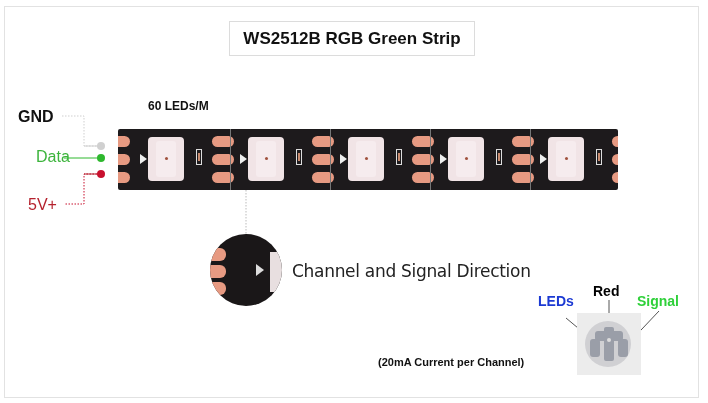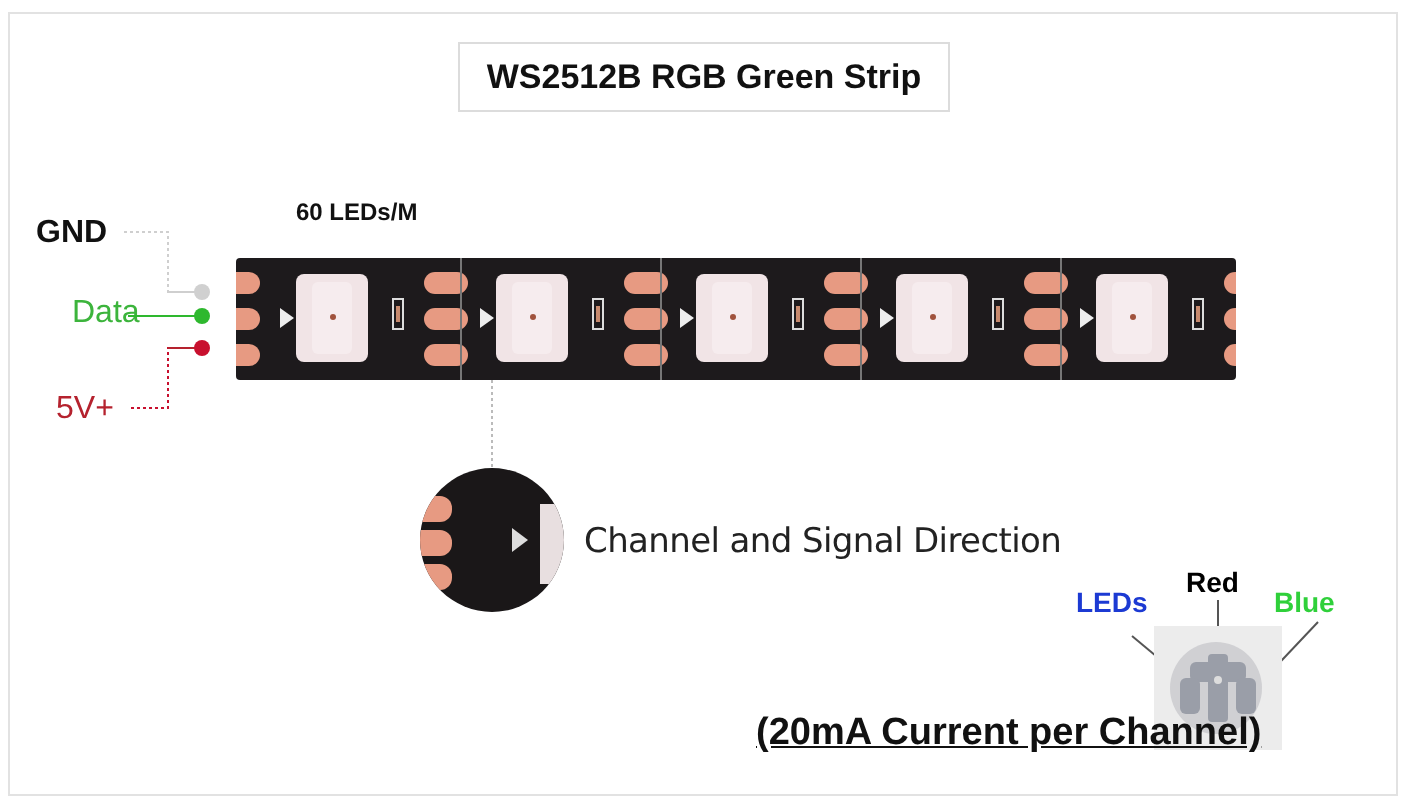--- a/index.html
+++ b/index.html
@@ -16,21 +16,21 @@
   .pad{position:absolute;width:22px;height:11px;border-radius:6px;background:#e79a82;}
   .led{position:absolute;left:30px;top:8px;width:36px;height:44px;background:#f1e4e6;border-radius:4px;}
   .led:before{content:"";position:absolute;left:8px;top:4px;width:20px;height:36px;background:#f6ecee;border-radius:3px;}
   .led-dot{position:absolute;left:17px;top:20px;width:3px;height:3px;background:#a0523d;border-radius:50%;}
   .arrow{position:absolute;left:22px;top:25px;width:0;height:0;border-top:5px solid transparent;border-bottom:5px solid transparent;border-left:7px solid #eee;}
   .cap{position:absolute;left:78px;top:20px;width:6px;height:16px;border:1px solid #ddd;box-sizing:border-box;}
   .cap:before{content:"";position:absolute;left:1px;top:3px;width:2px;height:8px;background:#c78a6e;}
   .cut{position:absolute;top:0;width:1px;height:61px;background:#777;}
   .zoom-circle{position:absolute;left:210px;top:234px;width:72px;height:72px;border-radius:50%;background:#1a1718;overflow:hidden;}
   .dir-text{position:absolute;left:292px;top:261px;font-size:17px;color:#222;font-family:"DejaVu Sans",sans-serif;letter-spacing:-0.3px;}
-  .current-note{position:absolute;left:378px;top:356px;font-size:19px;font-weight:bold;color:#111;text-decoration:underline;}
+  .current-note{position:absolute;left:378px;top:356px;font-size:11px;font-weight:bold;color:#111;}
   .color-label{position:absolute;font-weight:bold;font-size:14px;}
   .blue{left:538px;top:293px;color:#1c3ad3;}
   .red{left:593px;top:283px;color:#000000;}
   .green{left:637px;top:293px;color:#2fd03a;}
   .led-pad{position:absolute;left:577px;top:313px;width:64px;height:62px;background:#ececec;}
   .led-pad-circle{position:absolute;left:8px;top:8px;width:46px;height:46px;border-radius:50%;background:#d0d0d3;}
 </style>
 </head>
 <body>
 
@@ -123,21 +123,21 @@
   <div class="pad" style="left:-8px;top:14px;width:24px;height:13px"></div>
   <div class="pad" style="left:-8px;top:31px;width:24px;height:13px"></div>
   <div class="pad" style="left:-8px;top:48px;width:24px;height:13px"></div>
   <div style="position:absolute;left:46px;top:30px;width:0;height:0;border-top:6px solid transparent;border-bottom:6px solid transparent;border-left:8px solid #ddd;"></div>
   <div style="position:absolute;left:60px;top:18px;width:14px;height:40px;background:#e8dfe0;"></div>
 </div>
 <div class="dir-text">Channel and Signal Direction</div>
 
 <div class="color-label blue">LEDs</div>
 <div class="color-label red">Red</div>
-<div class="color-label green">Blue</div>
+<div class="color-label green">Signal</div>
 <div class="led-pad">
   <div class="led-pad-circle"></div>
   <svg style="position:absolute;left:0;top:0" width="64" height="62">
     <rect x="27" y="14" width="10" height="34" rx="2" fill="#9a9ea8"></rect>
     <rect x="18" y="18" width="28" height="10" rx="3" fill="#9a9ea8"></rect>
     <rect x="13" y="26" width="10" height="18" rx="3" fill="#9a9ea8"></rect>
     <rect x="41" y="26" width="10" height="18" rx="3" fill="#9a9ea8"></rect>
     <circle cx="32" cy="27" r="2" fill="#ddd"></circle>
   </svg>
 </div>

